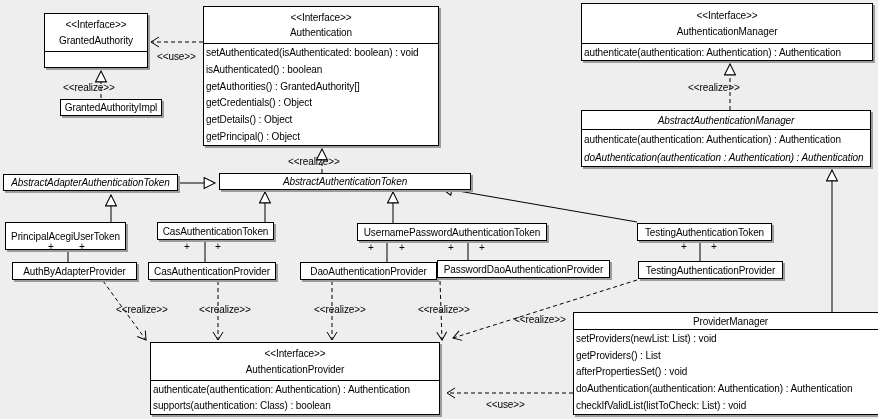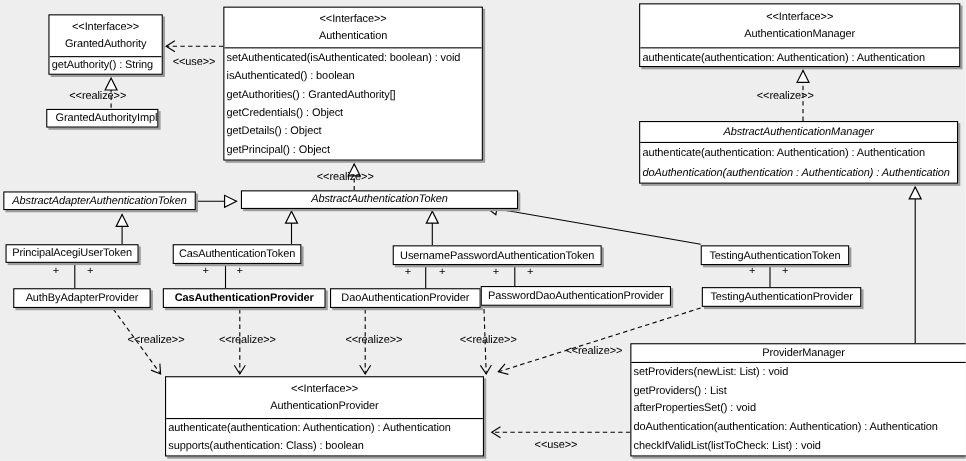--- a/index.html
+++ b/index.html
@@ -66,26 +66,23 @@
       <line x1="468" y1="241" x2="468" y2="262"></line>
       <line x1="700" y1="241" x2="700" y2="261"></line>
     </g>
   </svg>
 
   <div class="box" style="left:44px;top:13px;width:104px;height:55px;">
     <div class="hdr" style="height:37px;">
       <div class="stereo">&lt;&lt;Interface&gt;&gt;</div>
       <div class="cname">GrantedAuthority</div>
     </div>
-    <div class="mems">
-      <div class="mem">getAuthority() : String</div>
-    </div>
-  </div>
-
-  <div class="box" style="left:42px;top:99px;width:102px;height:17px;align-items:flex-end;">
+  </div>
+
+  <div class="box" style="left:60px;top:99px;width:102px;height:17px;">
     <div class="single cname">GrantedAuthorityImpl</div>
   </div>
 
   <div class="box" style="left:203px;top:6px;width:236px;height:140px;">
     <div class="hdr" style="height:36px;">
       <div class="stereo">&lt;&lt;Interface&gt;&gt;</div>
       <div class="cname">Authentication</div>
     </div>
     <div class="mems">
       <div class="mem">setAuthenticated(isAuthenticated: boolean) : void</div>
@@ -118,41 +115,41 @@
   </div>
 
   <div class="box" style="left:3px;top:174px;width:175px;height:17px;">
     <div class="single cname it">AbstractAdapterAuthenticationToken</div>
   </div>
 
   <div class="box" style="left:219px;top:173px;width:252px;height:17px;">
     <div class="single cname it">AbstractAuthenticationToken</div>
   </div>
 
-  <div class="box" style="left:5px;top:222px;width:121px;height:17px;">
+  <div class="box" style="left:5px;top:222px;width:121px;height:28px;">
     <div class="single cname">PrincipalAcegiUserToken</div>
   </div>
 
   <div class="box" style="left:157px;top:222px;width:117px;height:18px;">
     <div class="single cname">CasAuthenticationToken</div>
   </div>
 
   <div class="box" style="left:357px;top:223px;width:190px;height:18px;">
     <div class="single cname">UsernamePasswordAuthenticationToken</div>
   </div>
 
   <div class="box" style="left:637px;top:223px;width:135px;height:18px;">
     <div class="single cname">TestingAuthenticationToken</div>
   </div>
 
   <div class="box" style="left:12px;top:262px;width:125px;height:18px;">
     <div class="single cname">AuthByAdapterProvider</div>
   </div>
 
-  <div class="box" style="left:148px;top:262px;width:148px;height:18px;font-weight:bold;">
+  <div class="box" style="left:148px;top:262px;width:128px;height:18px;">
     <div class="single cname">CasAuthenticationProvider</div>
   </div>
 
   <div class="box" style="left:300px;top:262px;width:137px;height:18px;">
     <div class="single cname">DaoAuthenticationProvider</div>
   </div>
 
   <div class="box" style="left:437px;top:260px;width:173px;height:18px;">
     <div class="single cname">PasswordDaoAuthenticationProvider</div>
   </div>

